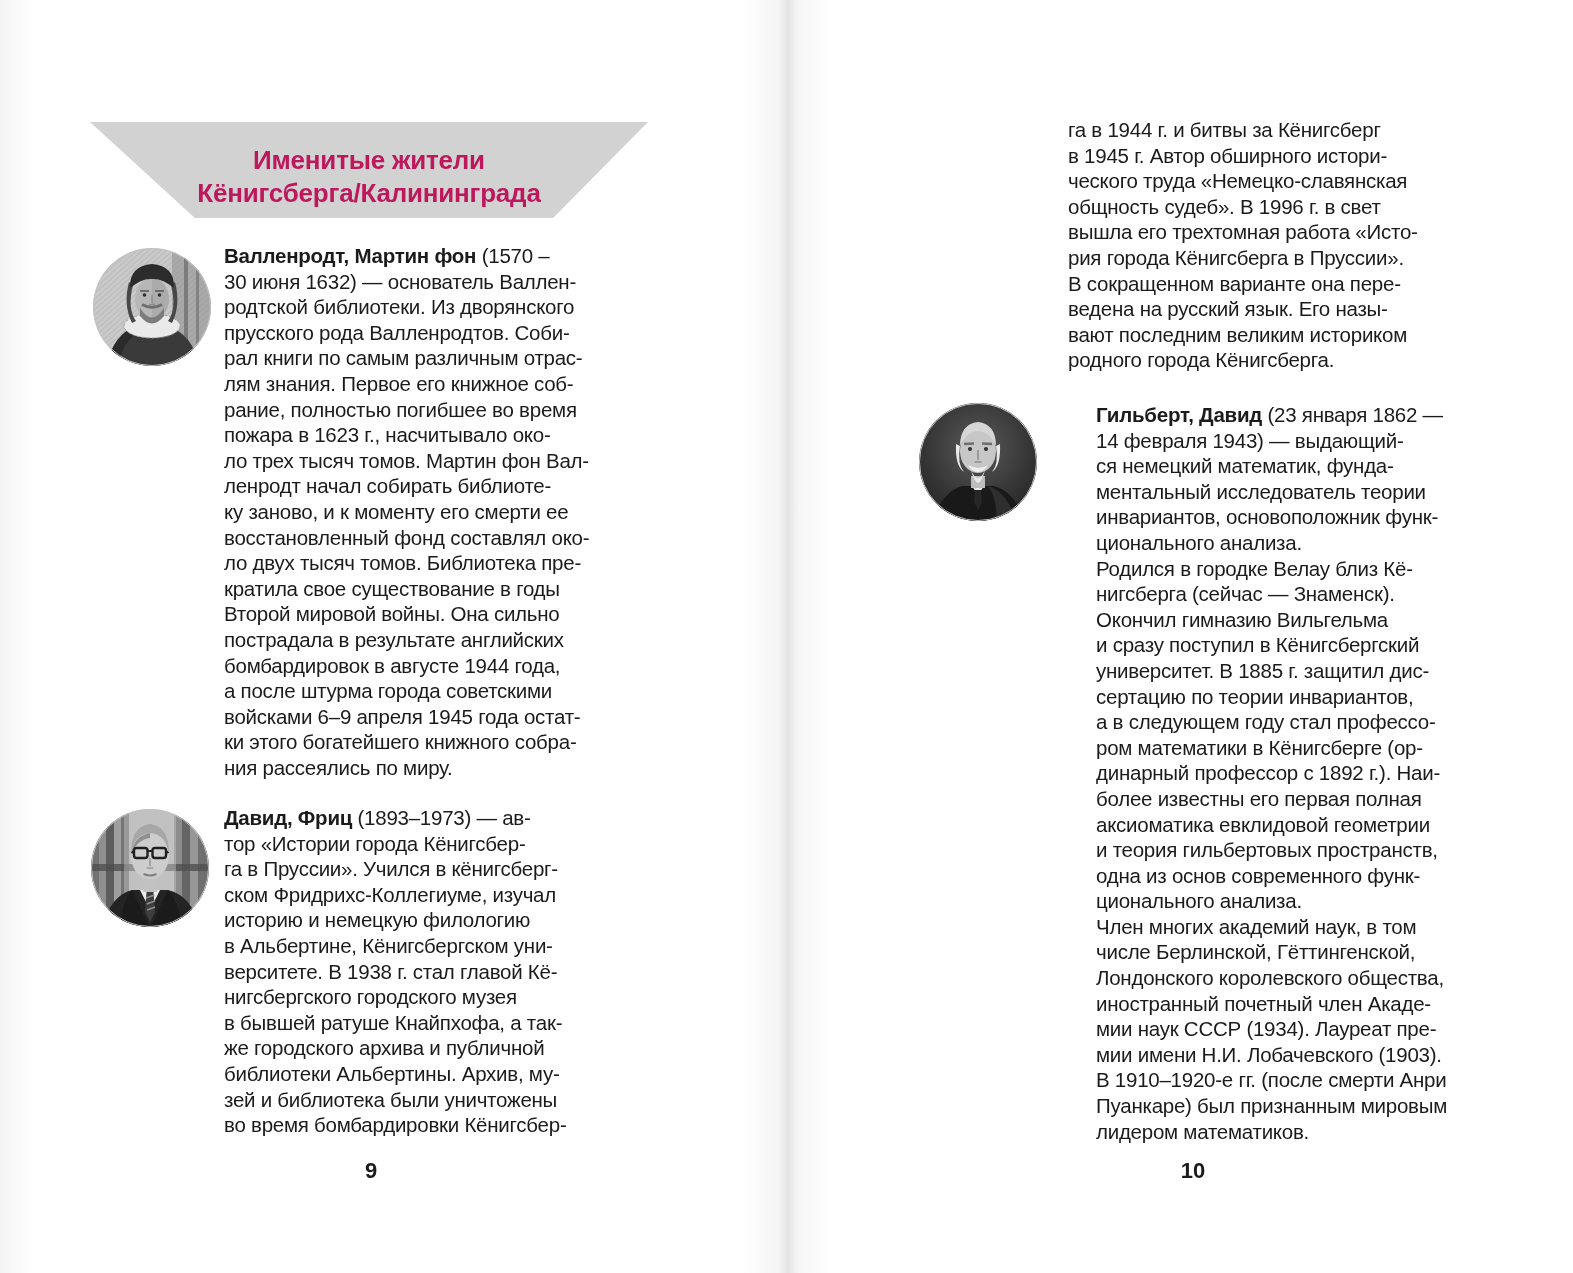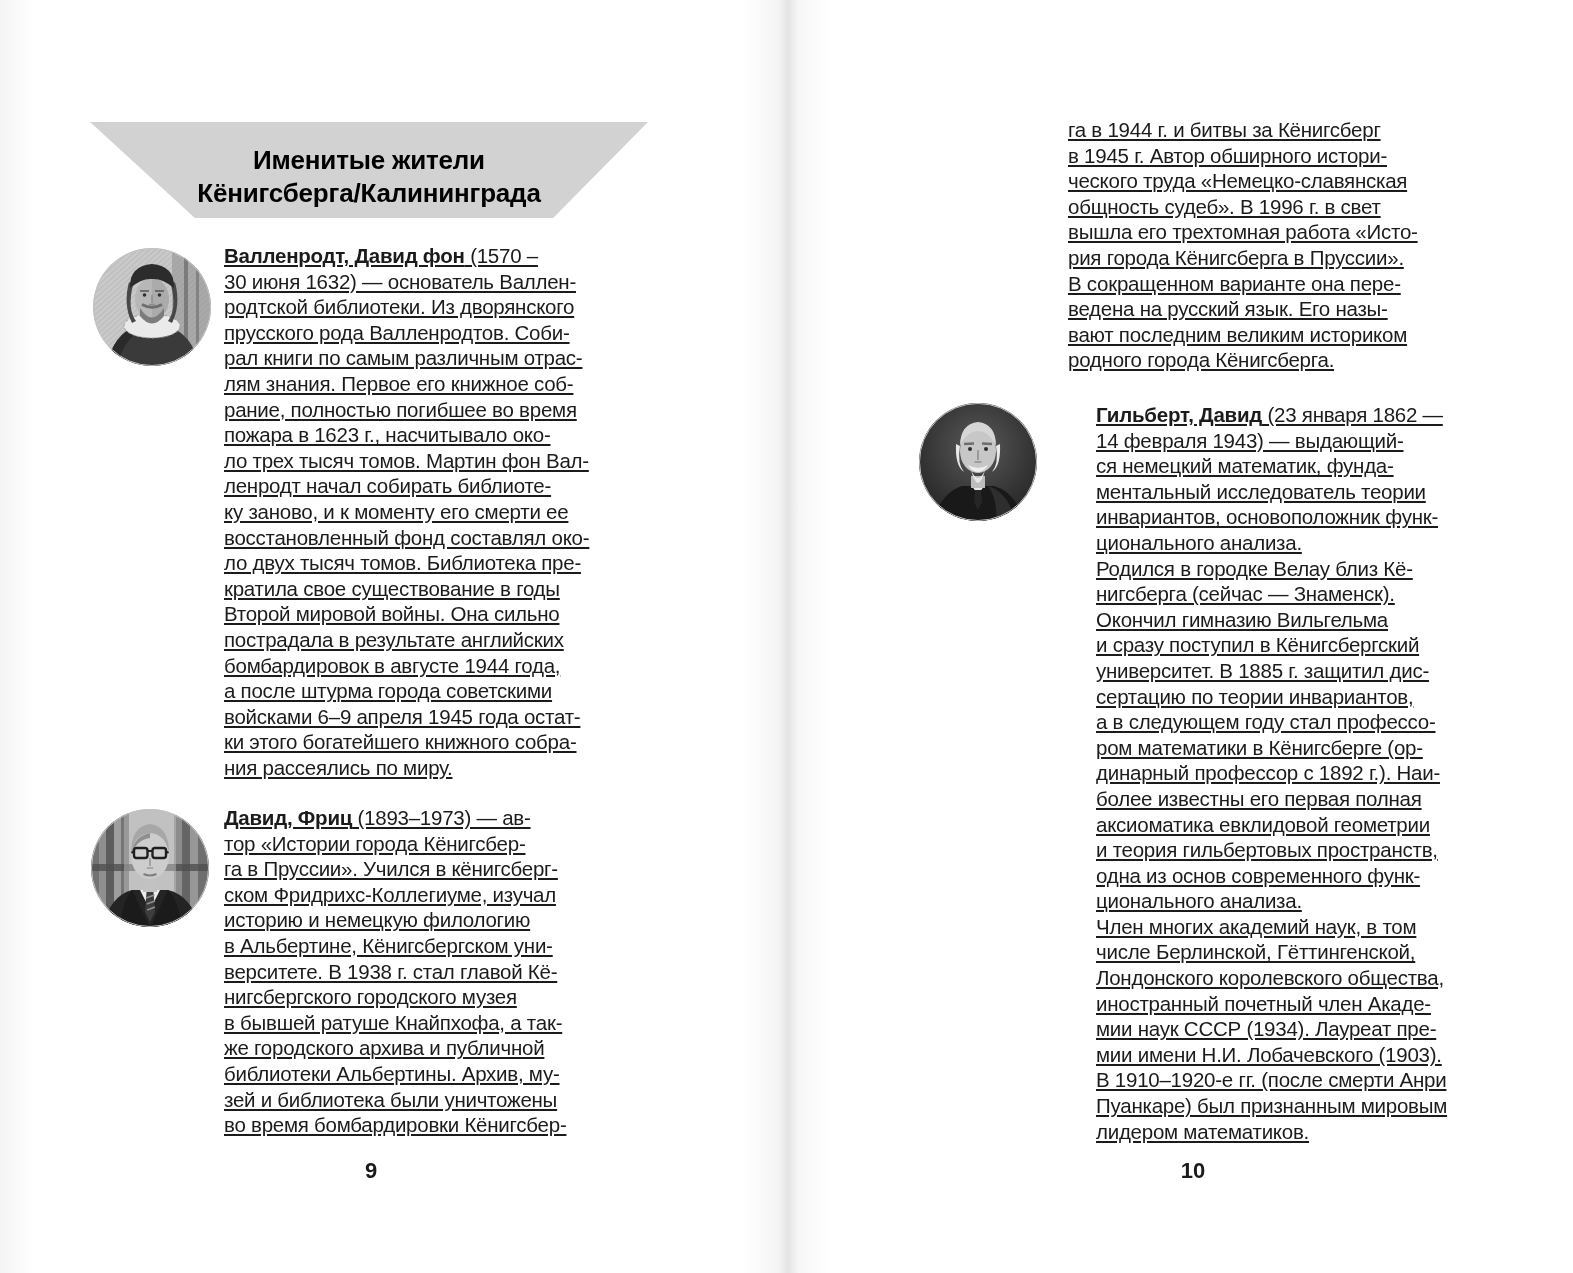--- a/index.html
+++ b/index.html
@@ -31,34 +31,33 @@
   
   .banner {
     position:absolute; left:90px; top:122px; width:558px; height:96px;
     background:#d2d2d2;
     clip-path:polygon(0 0, 100% 0, 83% 100%, 18.8% 100%);
     display:flex; align-items:center; justify-content:center;
   }
   .banner-text {
     font-weight:bold; font-size:26px; line-height:33px;
     text-align:center; white-space:pre-line; letter-spacing:-0.2px;
-    color:#000000; padding-top:14px;
+    color:#be185d; padding-top:14px;
   }
 
   .portrait { position:absolute; width:120px; height:120px; }
   .p1 { left:92px;  top:247px; }
   .p2 { left:90px;  top:808px; }
   .p3 { left:918px; top:402px; }
 
   .entry {
     position:absolute; width:456px; margin:0;
     font-size:20.5px; line-height:25.6px;
     letter-spacing:-0.25px; white-space:pre-line;
     color:#1b1b1b;
-    text-decoration:underline;
   }
   .e1   { left:224px;  top:243px; }
   .e2   { left:224px;  top:805px; }
   .cont { left:1068px; top:117px; }
   .e3   { left:1068px; top:402px;margin-left:28px; }
   .entry-name { font-weight:bold; }
 
   .page-number {
     position:absolute; top:1158px; width:80px;
     font-weight:bold; font-size:22px; text-align:center;
@@ -106,21 +105,21 @@
           <path d="M38 41 Q37 19 60 17 Q83 19 82 41 Q70 31 60 32 Q50 31 38 41 Z" fill="#2c2c2c"></path>
           <circle cx="52.5" cy="48" r="1.8" fill="#303030"></circle>
           <circle cx="67.5" cy="48" r="1.8" fill="#303030"></circle>
           <path d="M48 44 L57 44 M63 44 L72 44" stroke="#565656" stroke-width="1.6"></path>
           <path d="M60 48 L60 56 M57 57.5 L63 57.5" stroke="#8d8d8d" stroke-width="1.5" fill="none"></path>
         </g>
         <circle cx="60" cy="60" r="58.5" fill="none" stroke="#c2c2c2" stroke-width="1"></circle>
       </svg>
     </div>
 
-    <p class="entry e1"><span class="entry-name">Валленродт, Давид фон</span><span> (1570 –
+    <p class="entry e1"><span class="entry-name">Валленродт, Мартин фон</span><span> (1570 –
 30 июня 1632) — основатель Валлен-
 родтской библиотеки. Из дворянского
 прусского рода Валленродтов. Соби-
 рал книги по самым различным отрас-
 лям знания. Первое его книжное соб-
 рание, полностью погибшее во время
 пожара в 1623 г., насчитывало око-
 ло трех тысяч томов. Мартин фон Вал-
 ленродт начал собирать библиоте-
 ку заново, и к моменту его смерти ее

